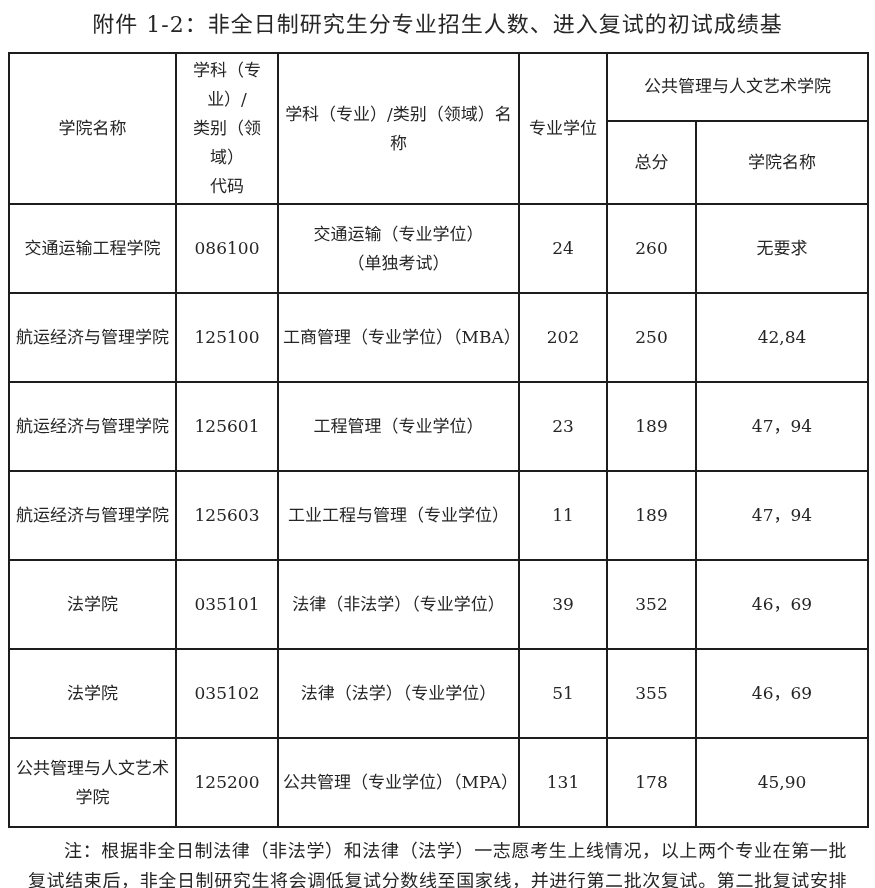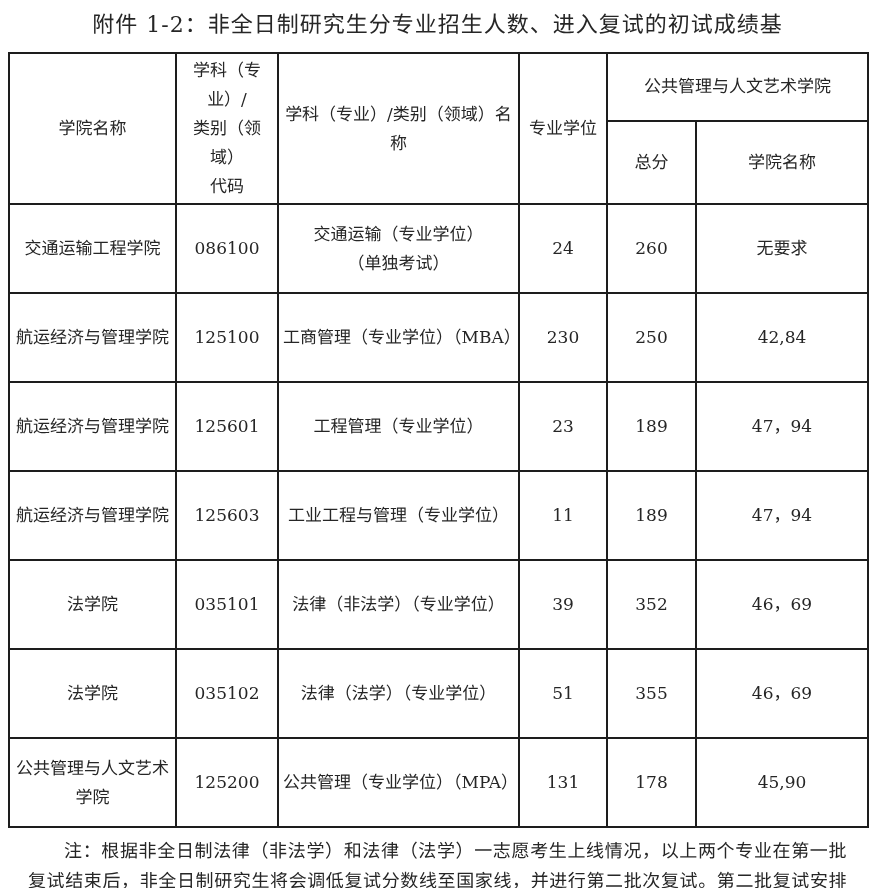--- a/index.html
+++ b/index.html
@@ -95,21 +95,21 @@
         <td class="preline">交通运输（专业学位）
 （单独考试）</td>
         <td>24</td>
         <td>260</td>
         <td>无要求</td>
       </tr>
       <tr>
         <td>航运经济与管理学院</td>
         <td>125100</td>
         <td class="preline">工商管理（专业学位）（MBA）</td>
-        <td>230</td>
+        <td>202</td>
         <td>250</td>
         <td>42,84</td>
       </tr>
       <tr>
         <td>航运经济与管理学院</td>
         <td>125601</td>
         <td class="preline">工程管理（专业学位）</td>
         <td>23</td>
         <td>189</td>
         <td>47，94</td>

